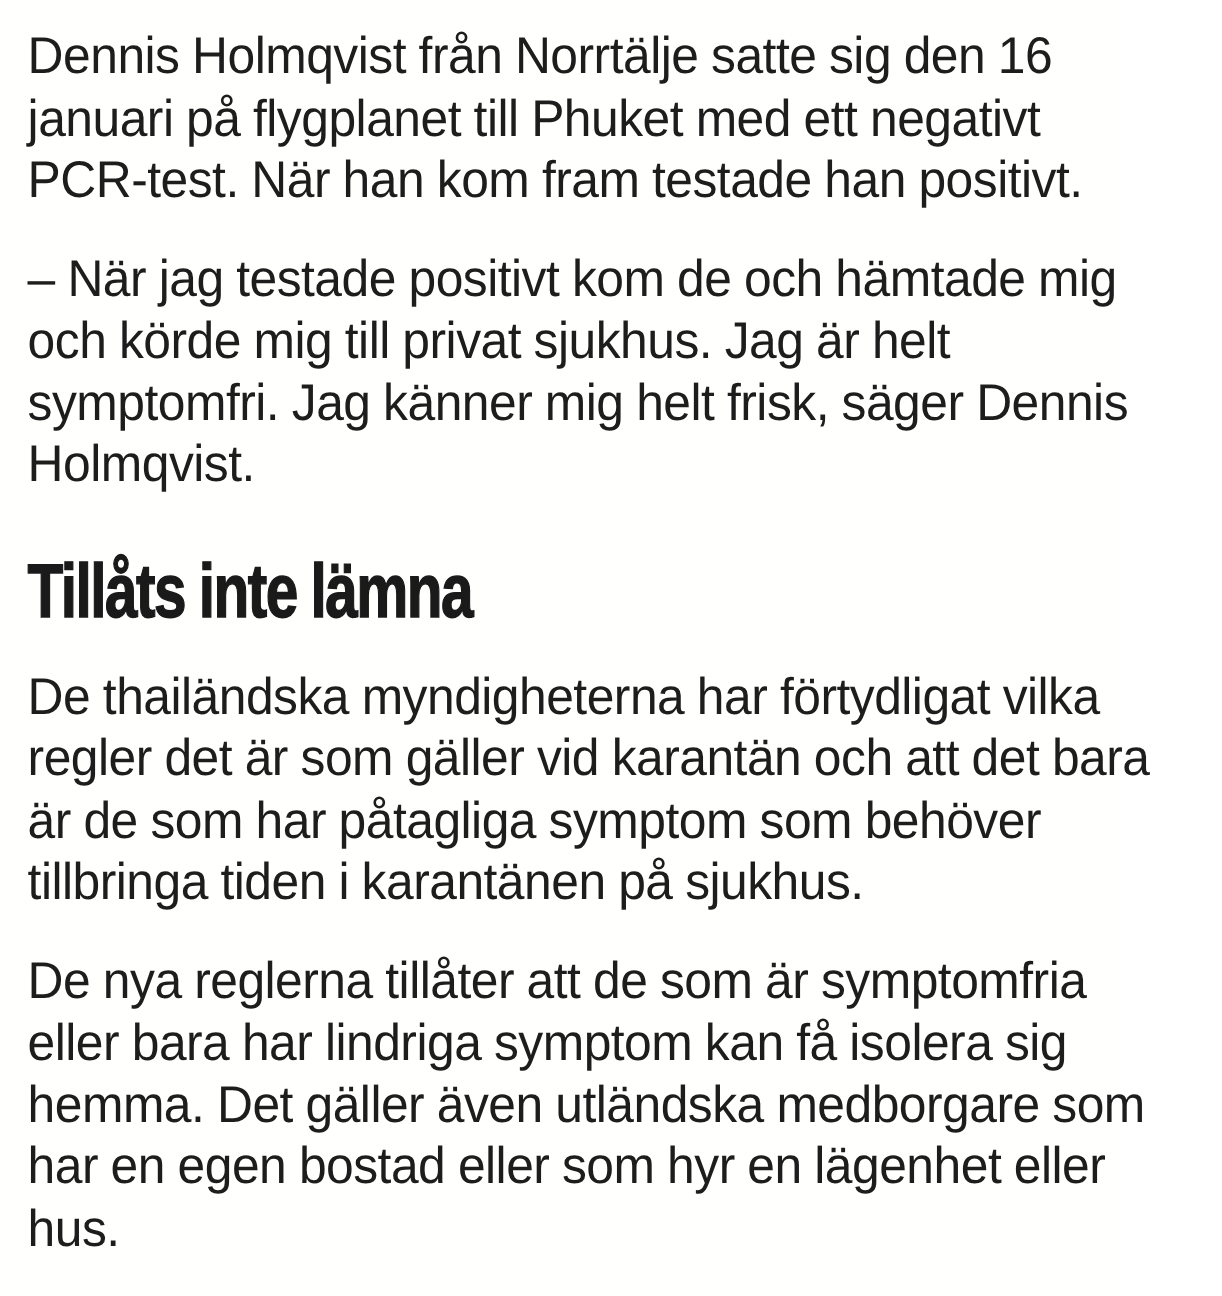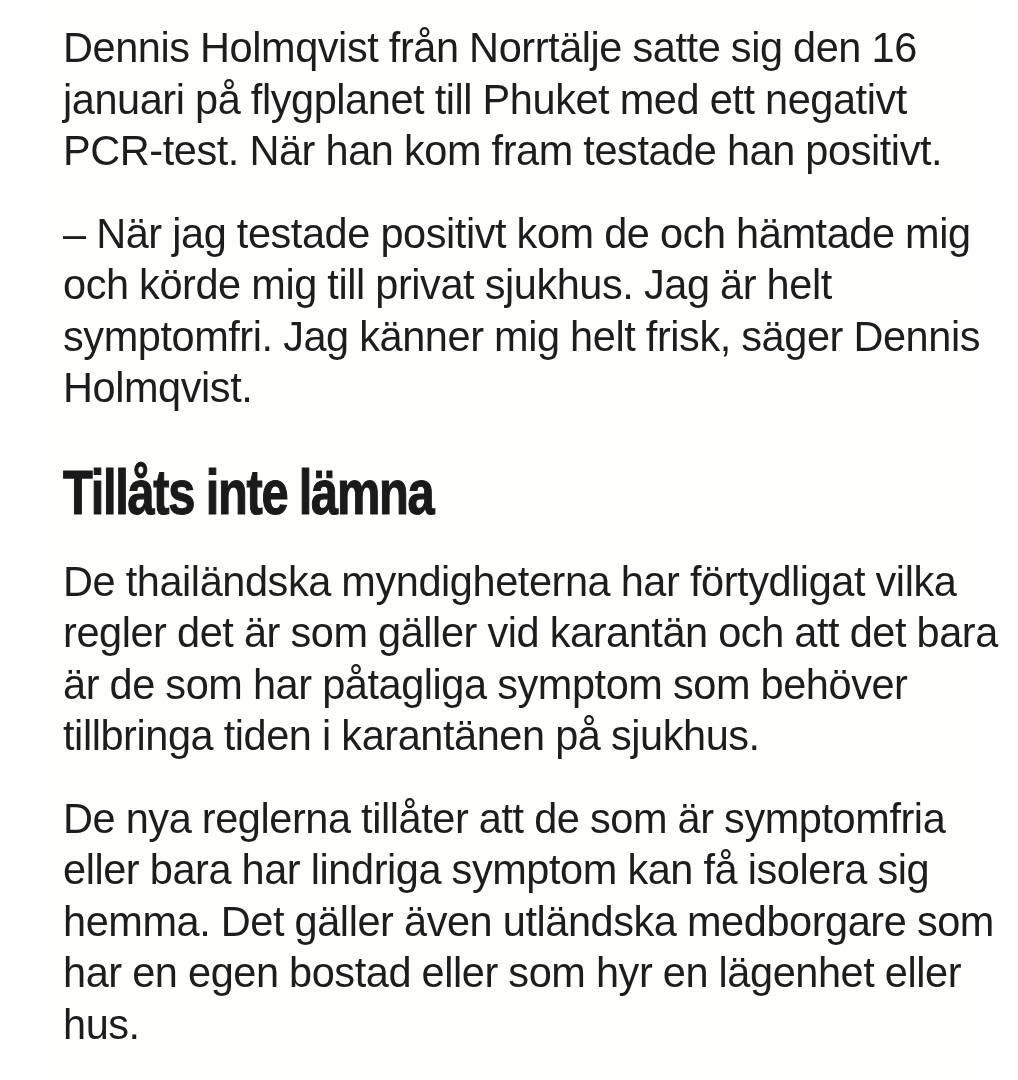--- a/index.html
+++ b/index.html
@@ -19,21 +19,20 @@
 
   .article {
     position: absolute;
     left: 0;
     top: 0;
     width: 930px;
     height: 1080px;
     background: #fffffe;
     box-sizing: border-box;
     padding: 22px 42px 0 23px;
-    margin-left: 40px;
   }
 
   .body-text {
     font-family: "Liberation Sans", "DejaVu Sans", sans-serif;
     font-size: 43px;
     line-height: 51.5px;
     color: #1d1d1d;
     font-weight: 400;
     letter-spacing: -0.45px;
     word-spacing: -0.6px;

